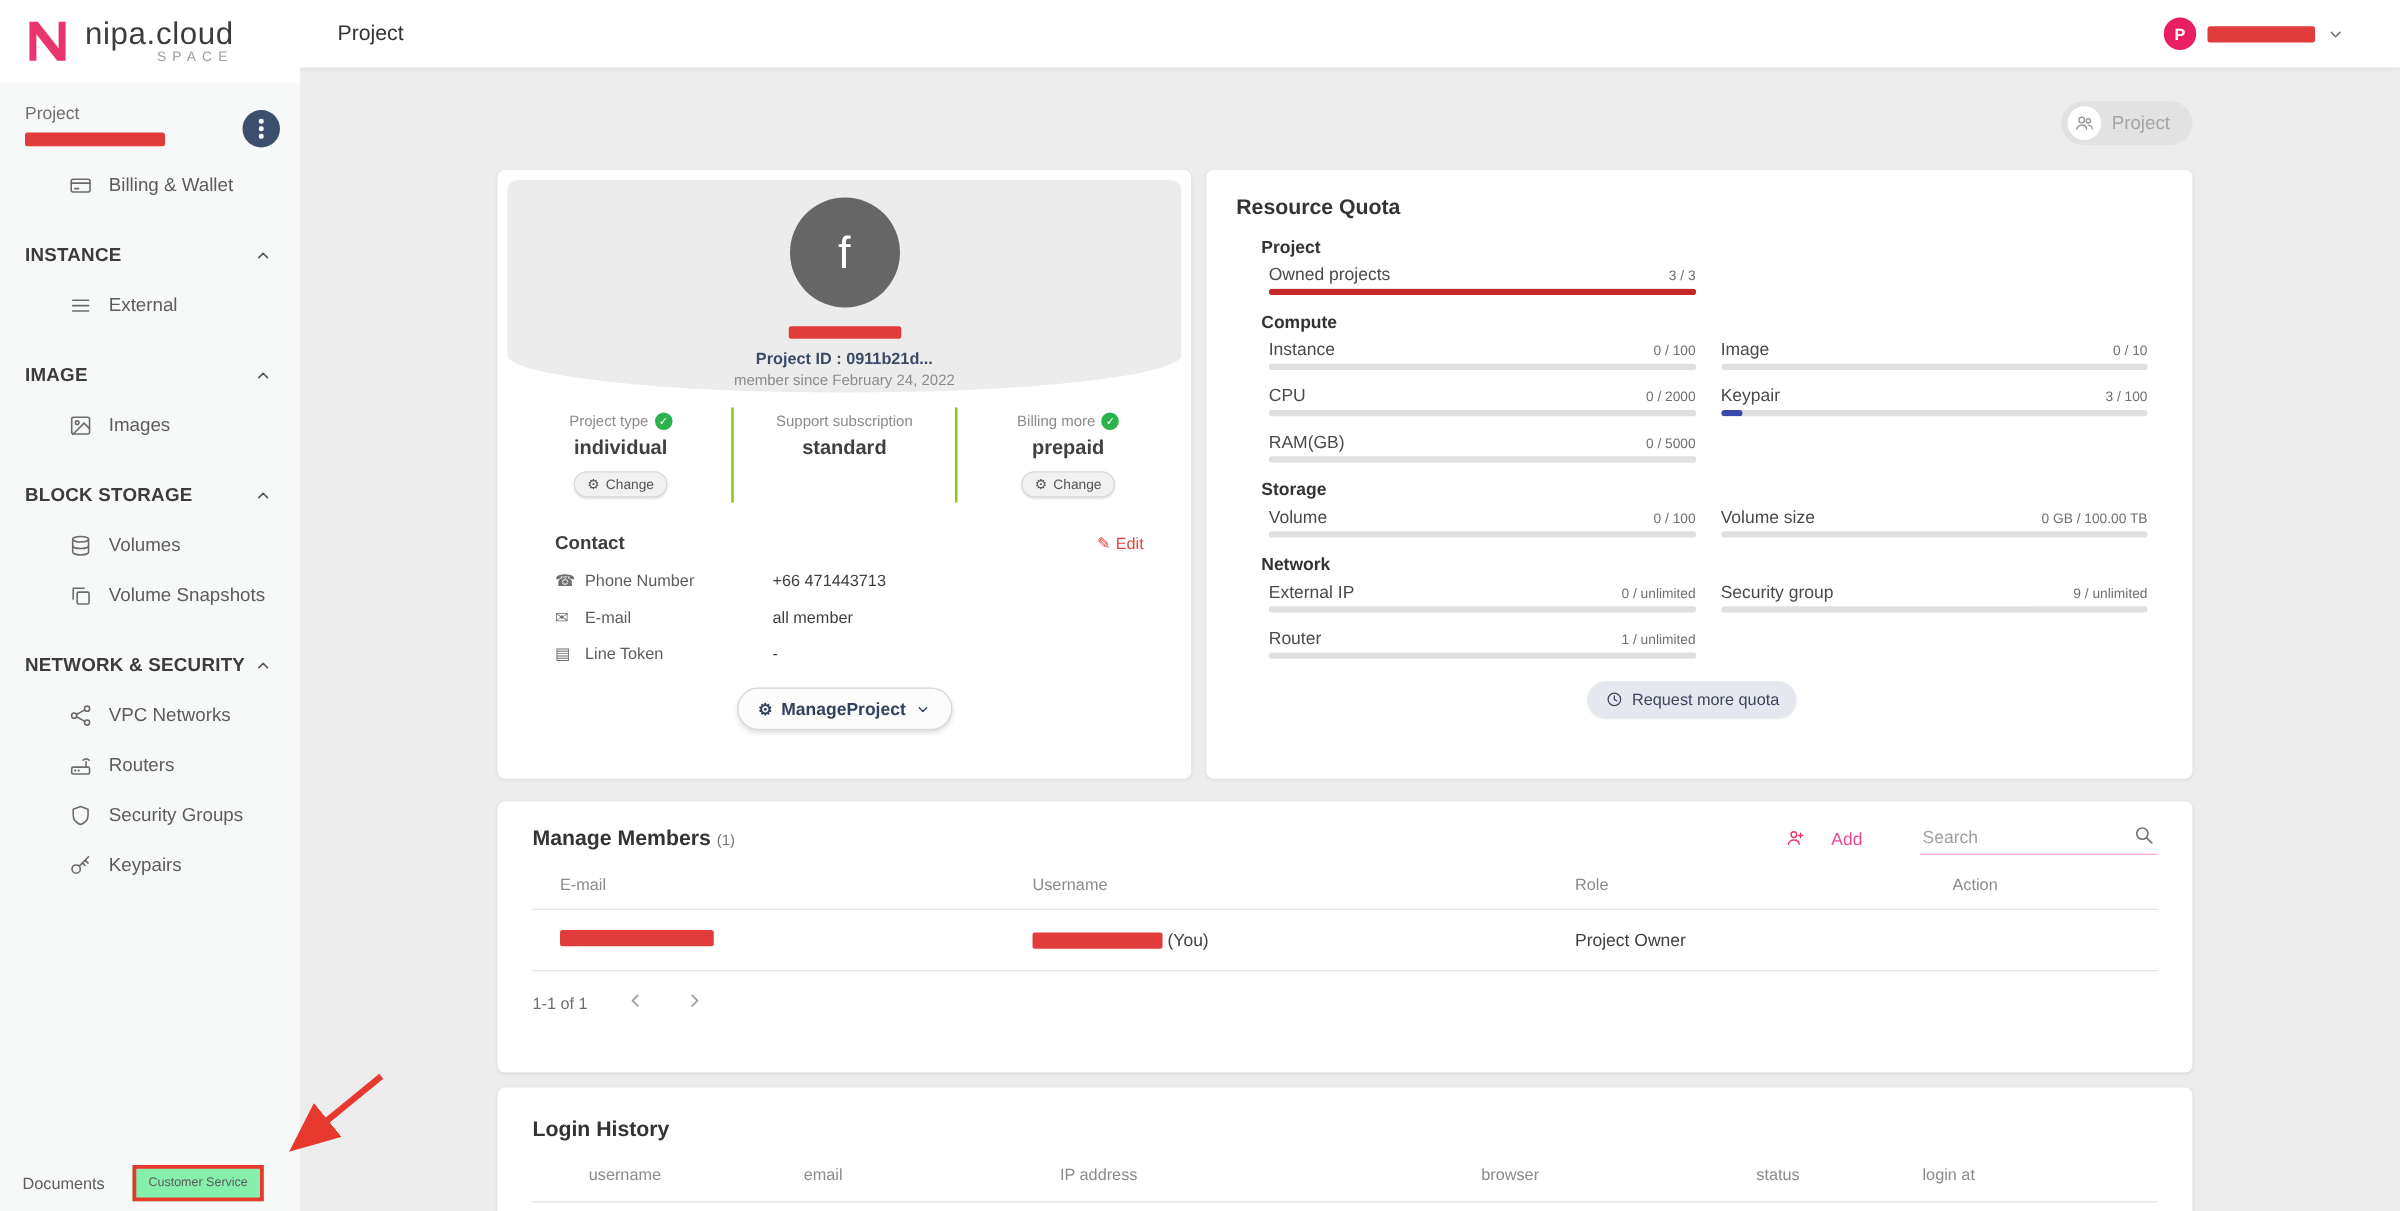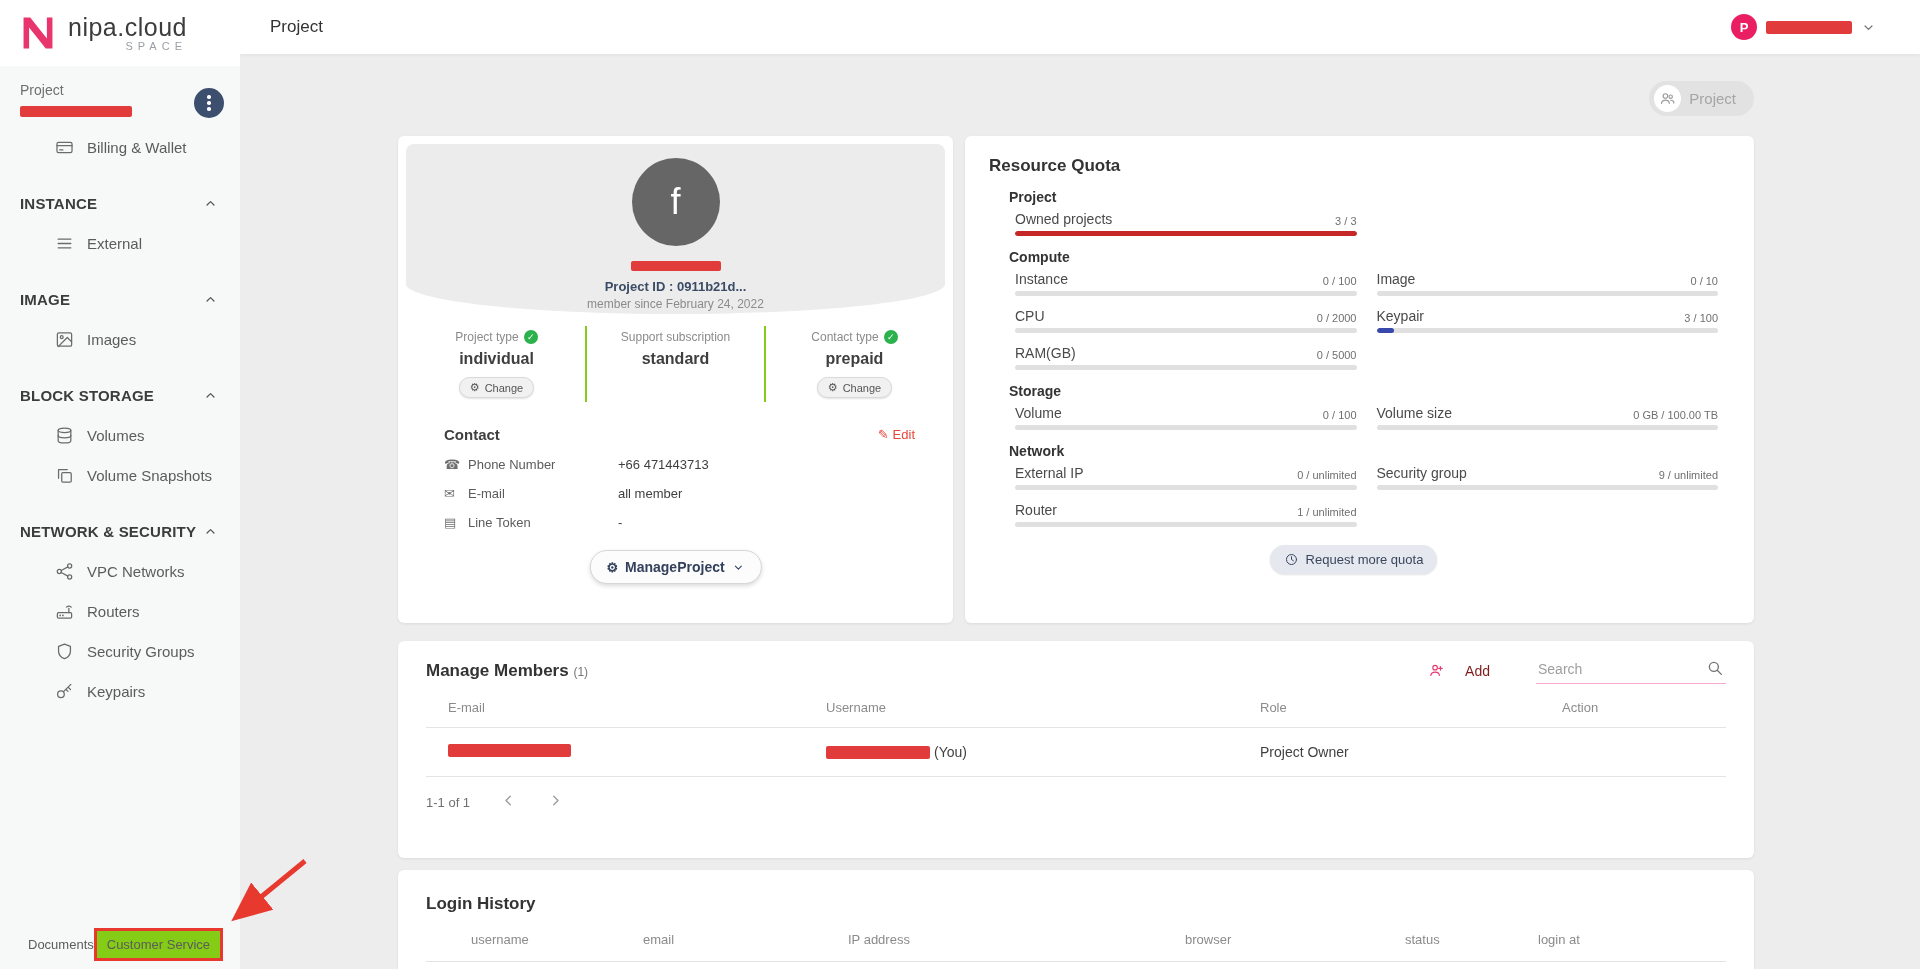--- a/index.html
+++ b/index.html
@@ -16,23 +16,23 @@
 .n-mark{width:40px;height:40px;flex:none}
 .logo-name{font-size:25px;color:#3c3c3c;letter-spacing:.5px;line-height:1.05}
 .logo-sub{font-size:11px;color:#9aa0a6;letter-spacing:5px;text-align:right}
 .proj-block{position:relative;padding:16px 20px 6px}
 .proj-label{font-size:14px;color:#6f6f6f}
 .proj-name{width:112px;height:11px;margin-top:8px}
 .info-btn{position:absolute;right:16px;top:22px;width:30px;height:30px;border-radius:50%;background:#3d4f6e;display:flex;flex-direction:column;align-items:center;justify-content:center;gap:2.5px}
 .info-btn .dot{width:3.5px;height:3.5px;border-radius:50%;background:#fff}
 .side-item{display:flex;align-items:center;gap:13px;height:40px;padding-left:55px;font-size:15px;color:#5c5c5c;cursor:pointer}
 .side-header{display:flex;align-items:center;justify-content:space-between;height:40px;padding:0 22px 0 20px;font-size:15px;font-weight:bold;color:#3c3c3c;letter-spacing:.2px;margin-top:16px;cursor:pointer}
-.side-footer{position:absolute;left:0;bottom:8px;display:flex;align-items:center;padding-left:28px}
+.side-footer{position:absolute;left:0;bottom:8px;display:flex;align-items:center;gap:22px;padding-left:18px}
 .doc-link{font-size:13px;color:#5c5c5c;cursor:pointer}
-.cs-link{font-size:13px;color:#5c5c5c;border:3px solid #e8392f;padding:6px 10px;cursor:pointer;background:#84cc16}
+.cs-link{font-size:10px;color:#5c5c5c;border:3px solid #e8392f;padding:6px 10px;cursor:pointer;background:#86efac}
 
 
 .topbar{position:absolute;left:240px;top:0;right:0;height:54px;background:#fff;display:flex;align-items:center;justify-content:space-between;padding:0 44px 0 30px;box-shadow:0 1px 4px rgba(0,0,0,.06);z-index:4}
 .topbar-title{font-size:17px;color:#333}
 .topbar-user{display:flex;align-items:center;gap:9px;cursor:pointer}
 .avatar{width:26px;height:26px;border-radius:50%;background:#e91e63;color:#fff;font-size:13px;font-weight:bold;display:flex;align-items:center;justify-content:center}
 .user-red{width:86px;height:13px}
 
 
 .content{position:absolute;left:240px;top:54px;right:0;bottom:0;padding:27px 166px 0 158px;overflow:hidden}
@@ -80,21 +80,21 @@
 .q-fill{height:100%;border-radius:3px;background:#3949ab;width:0}
 .request-btn{display:flex;margin:18px auto 0;align-items:center;gap:7px;background:#e5e8ee;border-radius:15px;height:29px;padding:0 14px;font-size:13px;color:#39465e;box-shadow:0 1px 2px rgba(0,0,0,.12)}
 .request-btn .s-icon{width:15px;height:15px;stroke:#39465e}
 
 
 .members-card{margin-top:18px;height:217px;padding:0 28px}
 .members-head{display:flex;justify-content:space-between;align-items:center;padding-top:16px}
 .members-title{font-size:17px;font-weight:bold;color:#333}
 .count{font-size:12px;color:#777;font-weight:normal}
 .members-actions{display:flex;align-items:center;gap:46px}
-.add-btn{display:flex;align-items:center;gap:20px;color:#7f1d1d;font-size:14px}
+.add-btn{display:flex;align-items:center;gap:20px;color:#ec4899;font-size:14px}
 .add-btn .s-icon{width:17px;height:17px;stroke:#e9376e}
 .search-box{position:relative;width:190px}
 .search-box input{width:100%;border:none;outline:none;background:transparent;border-bottom:1px solid #f9a8d4;font-size:14px;padding:4px 26px 6px 2px;color:#333}
 .search-box input::placeholder{color:#9e9e9e}
 .search-icon{position:absolute;right:2px;top:2px;width:18px;height:18px;fill:none;stroke:#757575;stroke-width:1.8;stroke-linecap:round}
 .m-head{display:grid;grid-template-columns:378px 434px 302px 1fr;padding-left:22px;height:41px;align-items:center;margin-top:3px;border-bottom:1px solid #e4e4e4;font-size:13px;color:#8b8b8b}
 .m-row{display:grid;grid-template-columns:378px 434px 302px 1fr;padding-left:22px;height:49px;align-items:center;border-bottom:1px solid #e4e4e4;font-size:14px;color:#3f3f3f}
 .email-red{width:123px;height:13px}
 .user-red2{width:104px;height:13px;margin-right:4px}
 .u-cell{display:flex;align-items:center}
@@ -284,21 +284,21 @@
           </button>
         </div>
         <div class="attr">
           <div class="attr-label">
             <span>Support subscription</span>
           </div>
           <div class="attr-value">standard</div>
         </div>
         <div class="attr">
           <div class="attr-label">
-            <span>Contact type</span>
+            <span>Billing more</span>
             <span class="check">✓</span>
           </div>
           <div class="attr-value">prepaid</div>
           <button class="change-btn">
             <span class="gear">⚙</span>
             <span>Change</span>
           </button>
         </div>
       </div>
 

